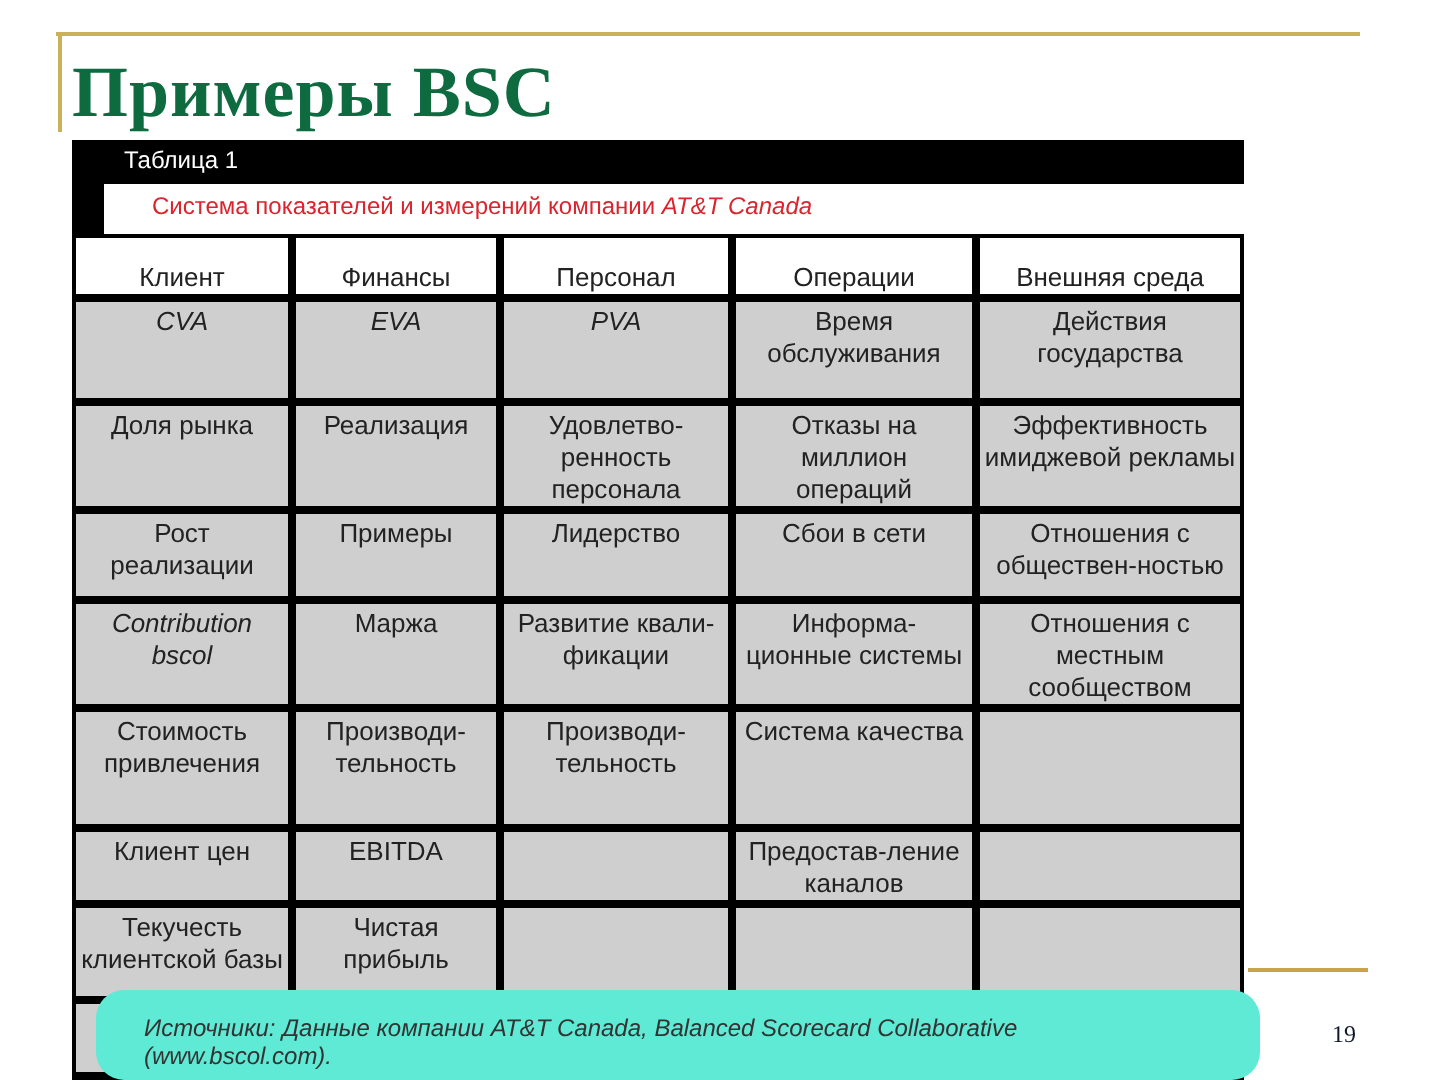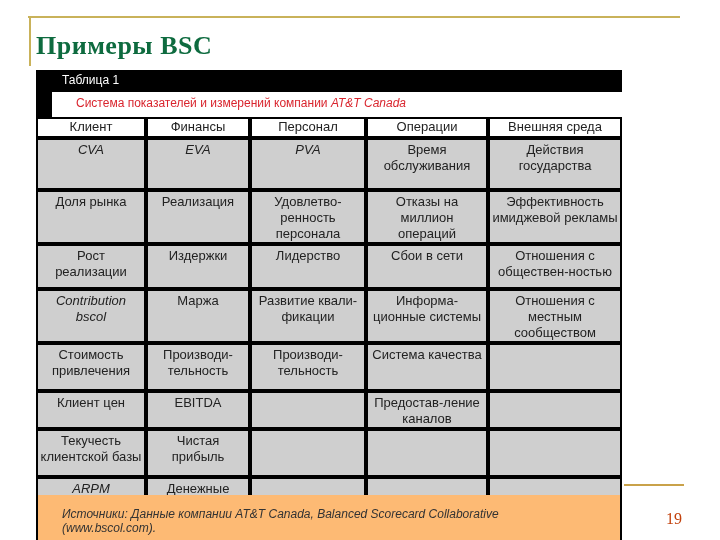--- a/index.html
+++ b/index.html
@@ -1,35 +1,35 @@
 <!DOCTYPE html>
 <html><head>
 <meta charset="utf-8">
 <style>
   html, body { margin:0; padding:0; }
   body { width:720px; height:540px; background:#ffffff; position:relative; overflow:hidden; font-family:"Liberation Sans", sans-serif; }
   .frame-top { position:absolute; left:28px; top:16px; width:652px; height:2px; background:#c9b25a; }
   .frame-left { position:absolute; left:29px; top:16px; width:2px; height:50px; background:#c9b25a; }
-  .slide-title { position:absolute; left:36px; top:22px; font-family:"Liberation Serif", serif; font-size:26px; font-weight:bold; color:#0e6b3f; letter-spacing:0.5px; line-height:48px; white-space:nowrap; }
+  .slide-title { position:absolute; left:36px; top:22px; font-family:"Liberation Serif", serif; font-size:36px; font-weight:bold; color:#0e6b3f; letter-spacing:0.5px; line-height:48px; white-space:nowrap; }
   .doc { position:absolute; left:36px; top:70px; width:586px; height:470px; background:#000; }
   .doc-head { position:absolute; left:0; top:0; width:464px; height:21px; background:#000; }
   .doc-head span { position:absolute; left:26px; top:3px; color:#fff; font-size:12px; }
   .doc-sub { position:absolute; left:16px; top:22px; width:582px; height:25px; background:#fff; }
   .doc-sub span { position:absolute; left:24px; top:4px; color:#d9252e; font-size:12px; }
   .doc-sub i { font-style:italic; }
   table.grid { position:absolute; left:2px; top:49px; border-collapse:separate; border-spacing:0; }
   table.grid td { background:#cfcfcf; text-align:center; vertical-align:top; font-size:13px; color:#222; line-height:16px; padding:2px 2px 0 2px; border-right:4px solid #000; border-bottom:4px solid #000; box-sizing:border-box; }
   table.grid tr td:last-child { border-right:none; }
-  table.grid tr.hdr td { background:#fff; height:21px; padding-top:0; color:#222; }
+  table.grid tr.hdr td { background:#fff; height:21px; padding-top:12px; color:#222; }
   table.grid td.it { font-style:italic;margin-left:48px; }
-  .doc-src { position:absolute; left:2px; top:425px; width:582px; height:45px; background:#fdba74; }
+  .doc-src { position:absolute; left:12px; top:425px; width:582px; height:45px; background:#5eead4;border-radius:14px; }
   .doc-src span { position:absolute; left:24px; top:12px; font-size:12px; color:#333; line-height:14px; width:540px; }
   .doc-src i { font-style:italic; }
   .frame-br { position:absolute; left:624px; top:484px; width:60px; height:2px; background:#c9a24a; }
-  .page-num { position:absolute; left:666px; top:510px; font-family:"Liberation Serif", serif; font-size:16px; color:#c2410c; }
+  .page-num { position:absolute; left:666px; top:510px; font-family:"Liberation Serif", serif; font-size:12px; color:#0f172a; }
 </style>
 </head>
 <body>
 
 <div class="frame-top"></div>
 <div class="frame-left"></div>
 <div class="slide-title">Примеры BSC</div>
 
 <div class="doc">
   <div class="doc-head">
@@ -64,33 +64,33 @@
     </tr>
     <tr style="height:52px">
       <td>Доля рынка</td>
       <td>Реализация</td>
       <td>Удовлетво-ренность персонала</td>
       <td>Отказы на миллион операций</td>
       <td>Эффективность имиджевой рекламы</td>
     </tr>
     <tr style="height:45px">
       <td>Рост реализации</td>
-      <td>Издержки</td>
+      <td>Примеры</td>
       <td>Лидерство</td>
       <td>Сбои в сети</td>
       <td>Отношения с обществен-ностью</td>
     </tr>
     <tr style="height:52px">
       <td class="it">Contribution bscol</td>
       <td>Маржа</td>
       <td>Развитие квали-фикации</td>
       <td>Информа-ционные системы</td>
       <td>Отношения с местным сообществом</td>
     </tr>
-    <tr style="height:48px">
+    <tr style="height:60px">
       <td>Стоимость привлечения</td>
       <td>Производи-тельность</td>
       <td>Производи-тельность</td>
       <td>Система качества</td>
       <td></td>
     </tr>
     <tr style="height:36px">
       <td>Клиент цен</td>
       <td>EBITDA</td>
       <td></td>

